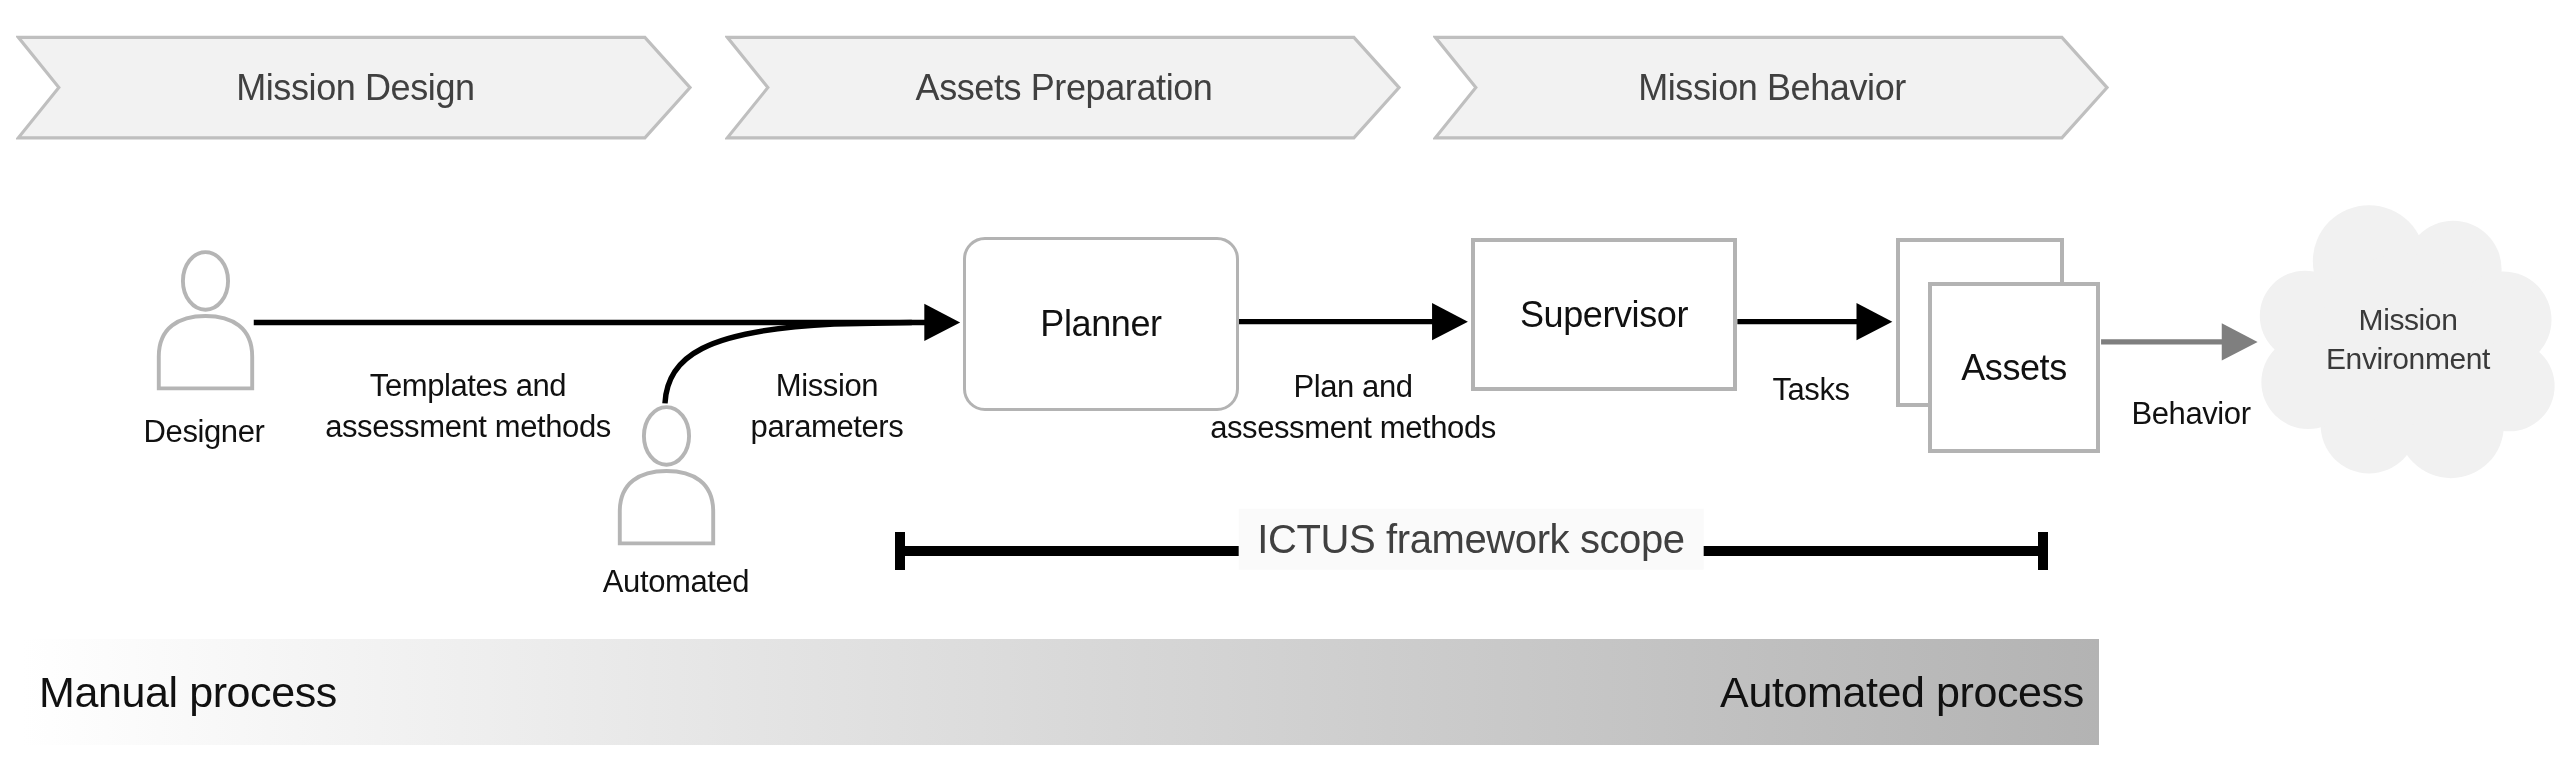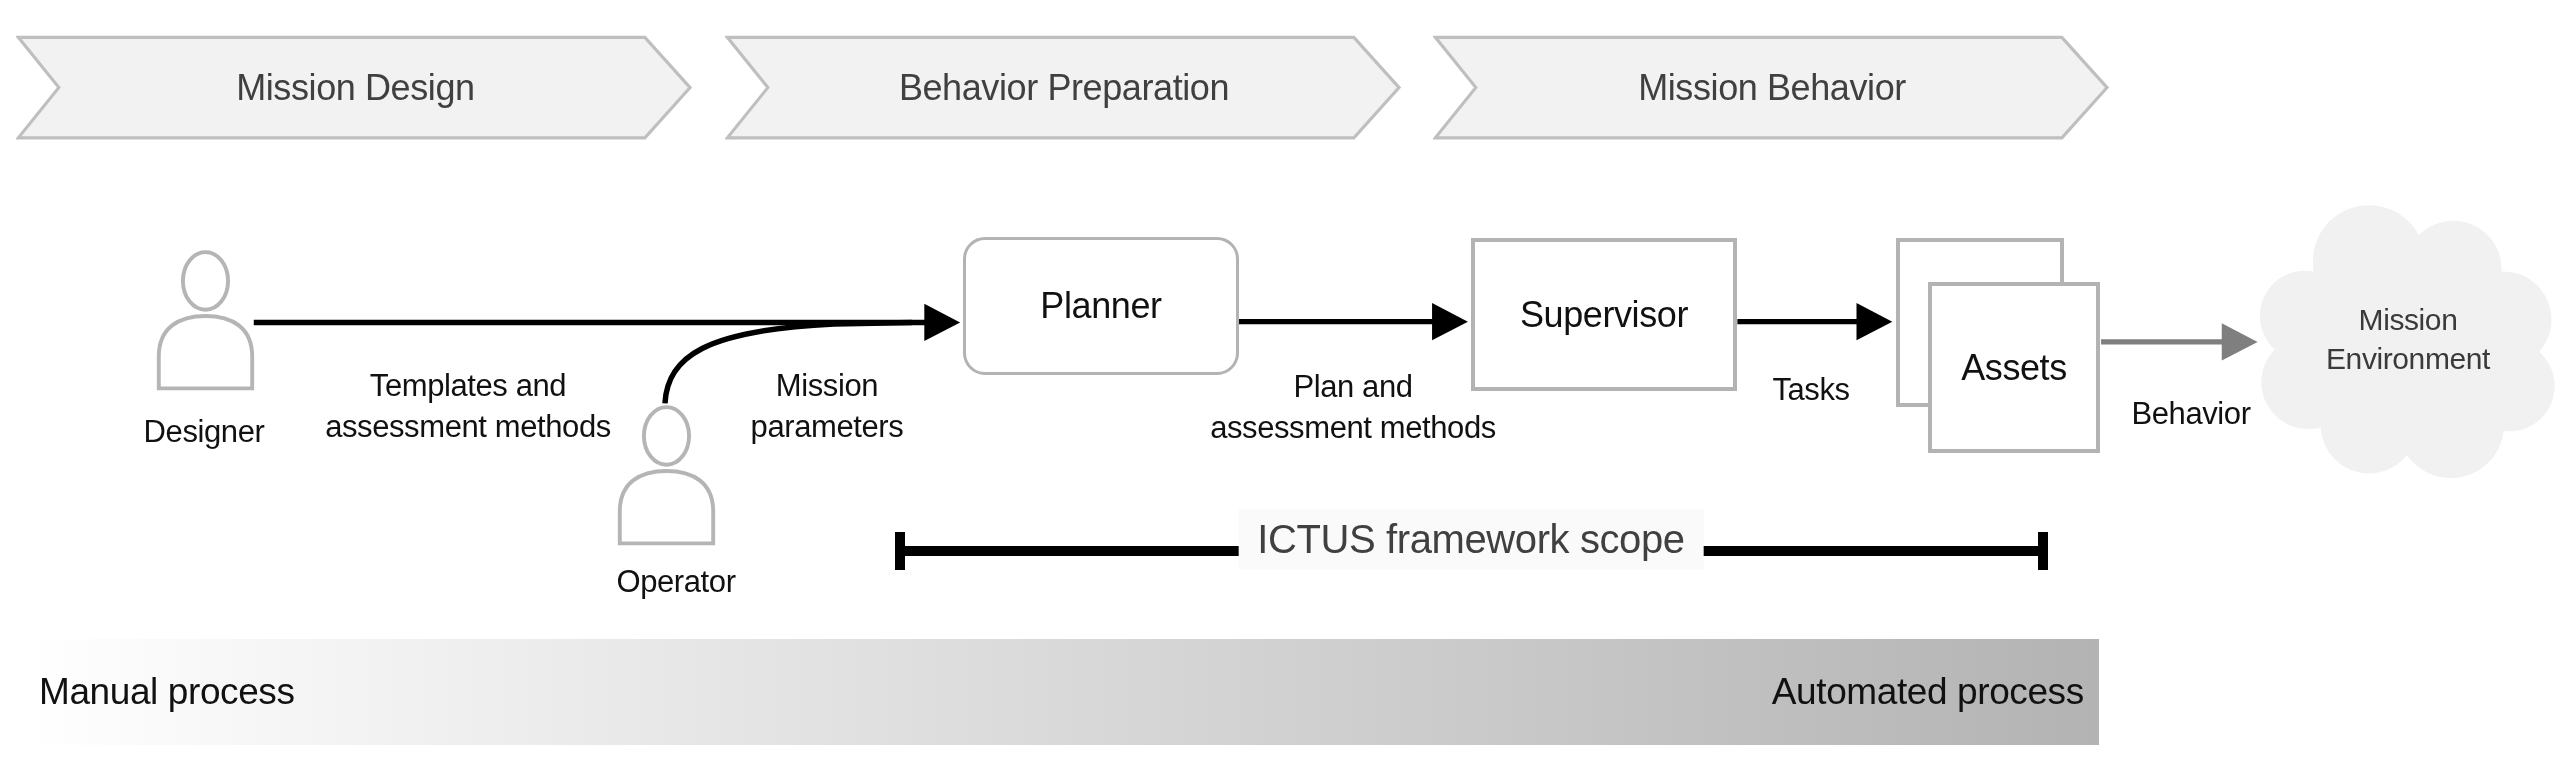--- a/index.html
+++ b/index.html
@@ -37,21 +37,21 @@
   }
   
   .person{position:absolute;width:109px;height:142px;}
   
   .node{
     position:absolute;background:#ffffff;
     border:4.7px solid var(--box-border);
     display:flex;align-items:center;justify-content:center;
     font-size:36px;color:var(--text-black);
   }
-  #planner-box{left:963px;top:237px;width:276px;height:138px;border-radius:22px;border-width:3.9px;justify-content:center;}
+  #planner-box{left:963px;top:237px;width:276px;height:174px;border-radius:22px;border-width:3.9px;justify-content:center;}
   #supervisor-box{left:1471px;top:238px;width:266px;height:153px;justify-content:center;}
   #assets-box-back{left:1896px;top:238px;width:168px;height:169px;}
   #assets-box-front{left:1928px;top:266px;width:172px;height:171px;margin-top:16px;}
   
   .flow-label{
     position:absolute;transform:translateX(-50%);
     text-align:center;font-size:31px;line-height:41px;color:var(--text-black);
     white-space:nowrap;
   }
   
@@ -70,40 +70,40 @@
   .scope-label{
     position:absolute;left:1471px;top:539px;transform:translate(-50%,-50%);
     background:var(--scope-label-bg);padding:7.8px 18.7px;
     font-size:40px;color:var(--text-dark);white-space:nowrap;
   }
   
   #process-bar{
     position:absolute;left:23.4px;top:639px;width:2076px;height:106px;
     background:linear-gradient(90deg,var(--gradient-start) 0%,var(--gradient-end) 100%);
     display:flex;align-items:center;justify-content:space-between;
-    padding:0 15.6px;font-size:37px;color:var(--text-black);
+    padding:0 15.6px;font-size:43px;color:var(--text-black);
   }
   #arrow-layer{position:absolute;inset:0;pointer-events:none;}
 </style>
 </head>
 <body>
 
 <div id="canvas">
 
   <div class="stage" style="left:16.4px">
     <svg viewBox="0 0 870 135">
       <polygon points="3,3 807,3 865,67.5 807,132 3,132 55,67.5" fill="var(--chevron-fill)" stroke="var(--chevron-border)" stroke-width="4"></polygon>
     </svg>
     <div class="stage-label">Mission Design</div>
   </div>
   <div class="stage" style="left:725px">
     <svg viewBox="0 0 870 135">
       <polygon points="3,3 807,3 865,67.5 807,132 3,132 55,67.5" fill="var(--chevron-fill)" stroke="var(--chevron-border)" stroke-width="4"></polygon>
     </svg>
-    <div class="stage-label">Behavior Preparation</div>
+    <div class="stage-label">Assets Preparation</div>
   </div>
   <div class="stage" style="left:1433px">
     <svg viewBox="0 0 870 135">
       <polygon points="3,3 807,3 865,67.5 807,132 3,132 55,67.5" fill="var(--chevron-fill)" stroke="var(--chevron-border)" stroke-width="4"></polygon>
     </svg>
     <div class="stage-label">Mission Behavior</div>
   </div>
 
   <svg id="arrow-layer" width="2576" height="764" viewBox="0 0 3306 981">
 
@@ -129,21 +129,21 @@
     </svg>
   </div>
   <div class="flow-label" style="left:204px;top:411px">Designer</div>
 
   <div class="person" style="left:612px;top:404px">
     <svg viewBox="0 0 140 182">
       <ellipse cx="70" cy="41" rx="29" ry="37" fill="#ffffff" stroke="var(--icon-stroke)" stroke-width="5"></ellipse>
       <path d="M10,179 L10,138 C10,101 36,86 70,86 C104,86 130,101 130,138 L130,179 Z" fill="#ffffff" stroke="var(--icon-stroke)" stroke-width="5"></path>
     </svg>
   </div>
-  <div class="flow-label" style="left:676px;top:561px">Operator</div>
+  <div class="flow-label" style="left:676px;top:561px">Automated</div>
 
   <div class="flow-label" style="left:468px;top:365px">
     <span>Templates and</span><br>
     <span>assessment methods</span>
   </div>
   <div class="flow-label" style="left:827px;top:365px">
     <span>Mission</span><br>
     <span>parameters</span>
   </div>
   <div class="flow-label" style="left:1353px;top:366px">

